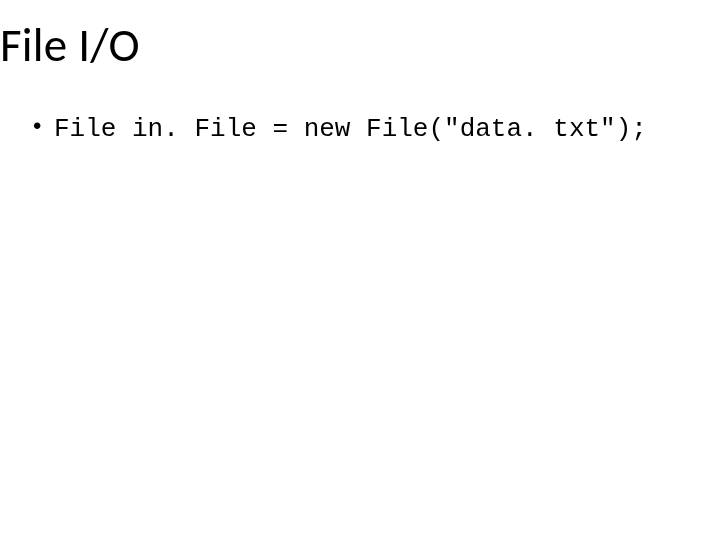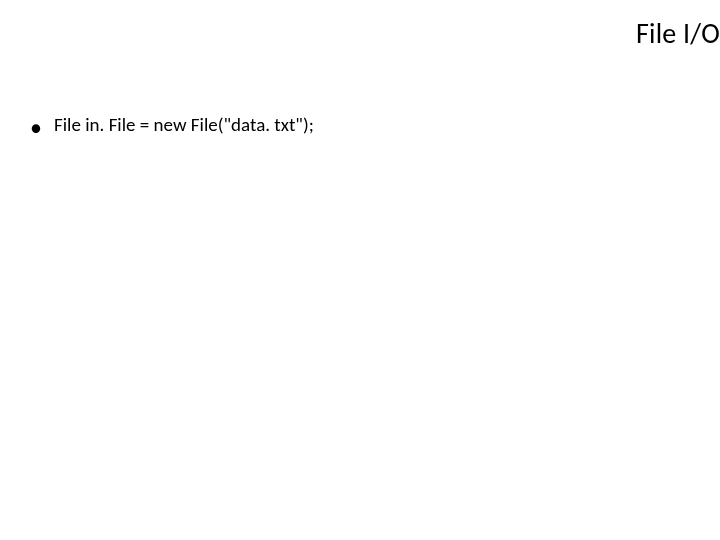--- a/index.html
+++ b/index.html
@@ -15,42 +15,43 @@
     width: 720px;
     height: 540px;
     position: relative;
     box-sizing: border-box;
   }
   .title {
     position: absolute;
     top: 16px;
     left: 0;
     width: 100%;
-    text-align: right;
-    font-size: 28px;
+    text-align: left;
+    font-size: 47px;
     font-weight: 400;
     letter-spacing: 0.2px;
   }
   .body {
     position: absolute;
     top: 112px;
     left: 28px;
     right: 28px;
   }
   ul.bullets {
     list-style: none;
     margin: 0;
     padding: 0;
   }
   ul.bullets li {
-    font-size: 19px;
+    font-size: 26px;
     line-height: 1.35;
     margin: 0 0 4px 0;
     padding-left: 26px;
     position: relative;
+    font-family: Liberation Mono, monospace;
   }
   ul.bullets li::before {
     content: "•";
     position: absolute;
     left: 2px;
     top: 0;
     font-size: 24px;
     line-height: 1.35;
   }
 </style>

